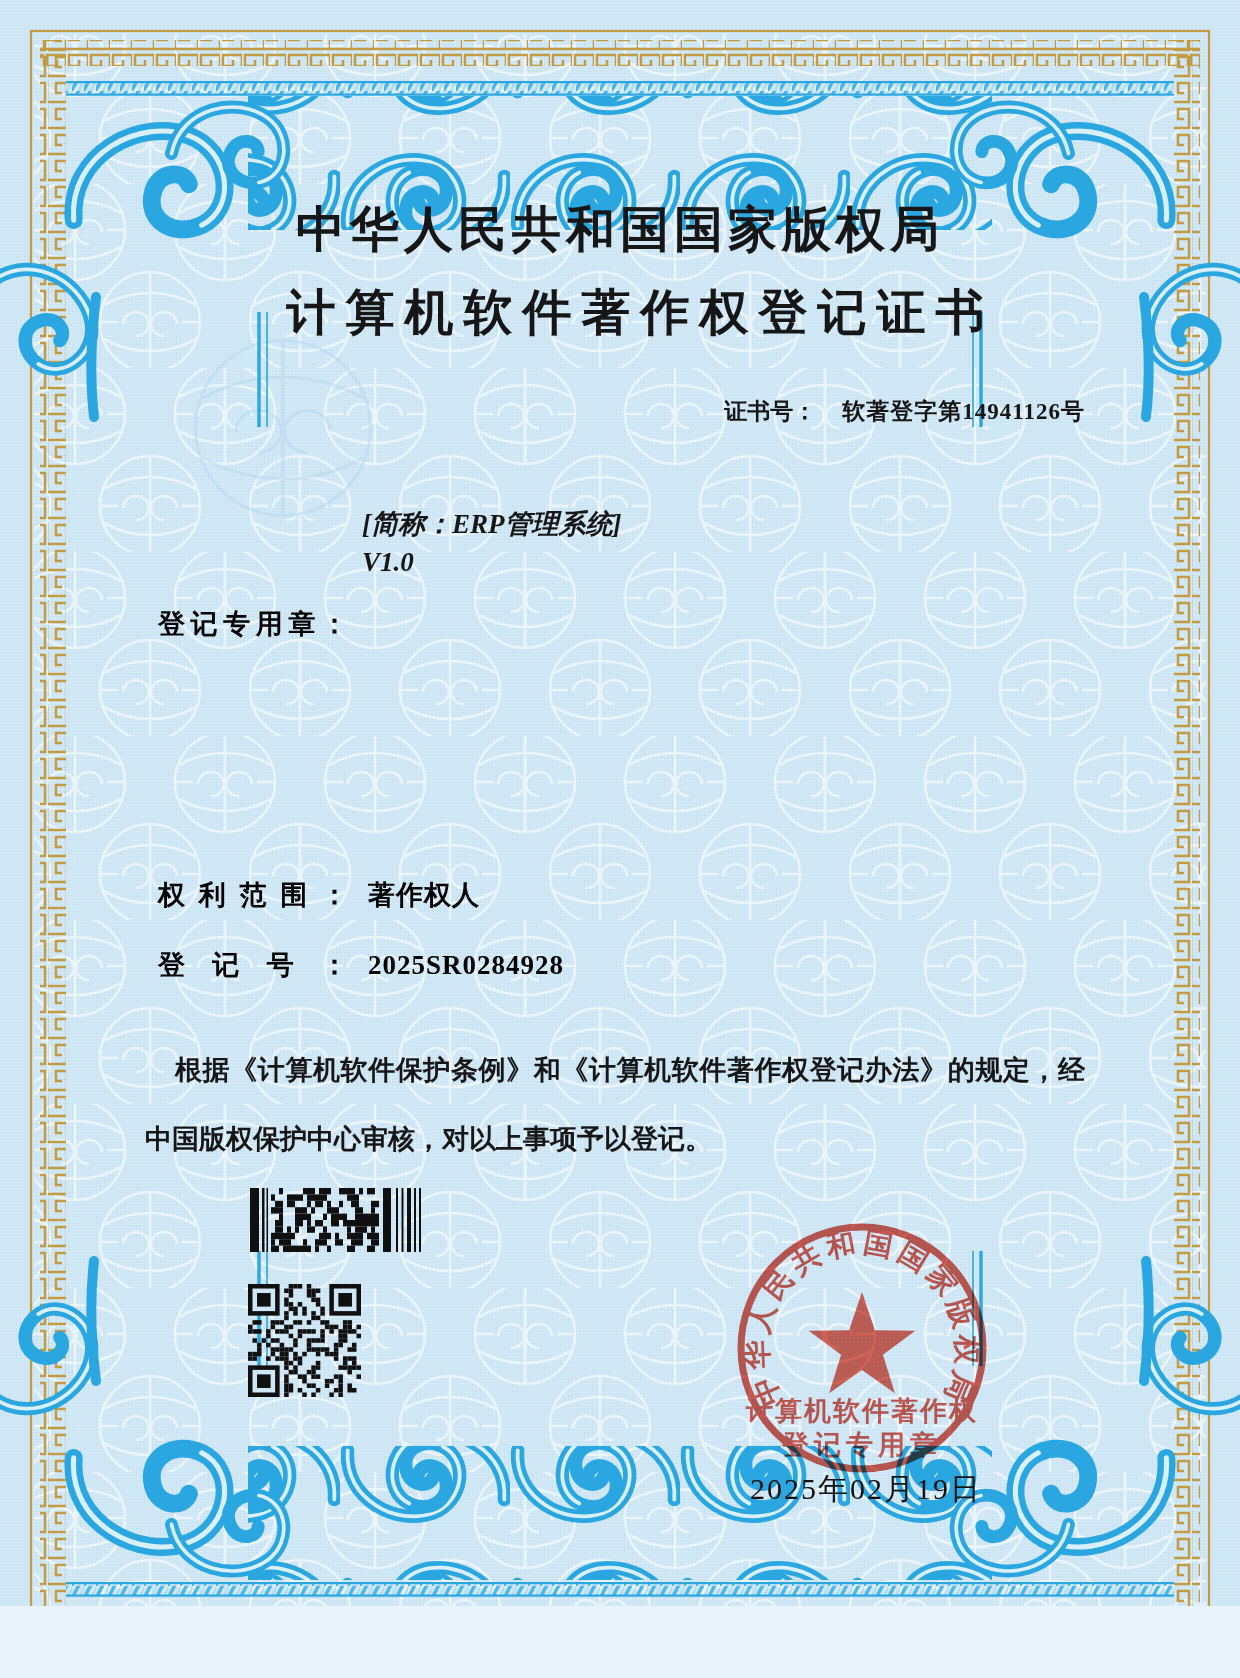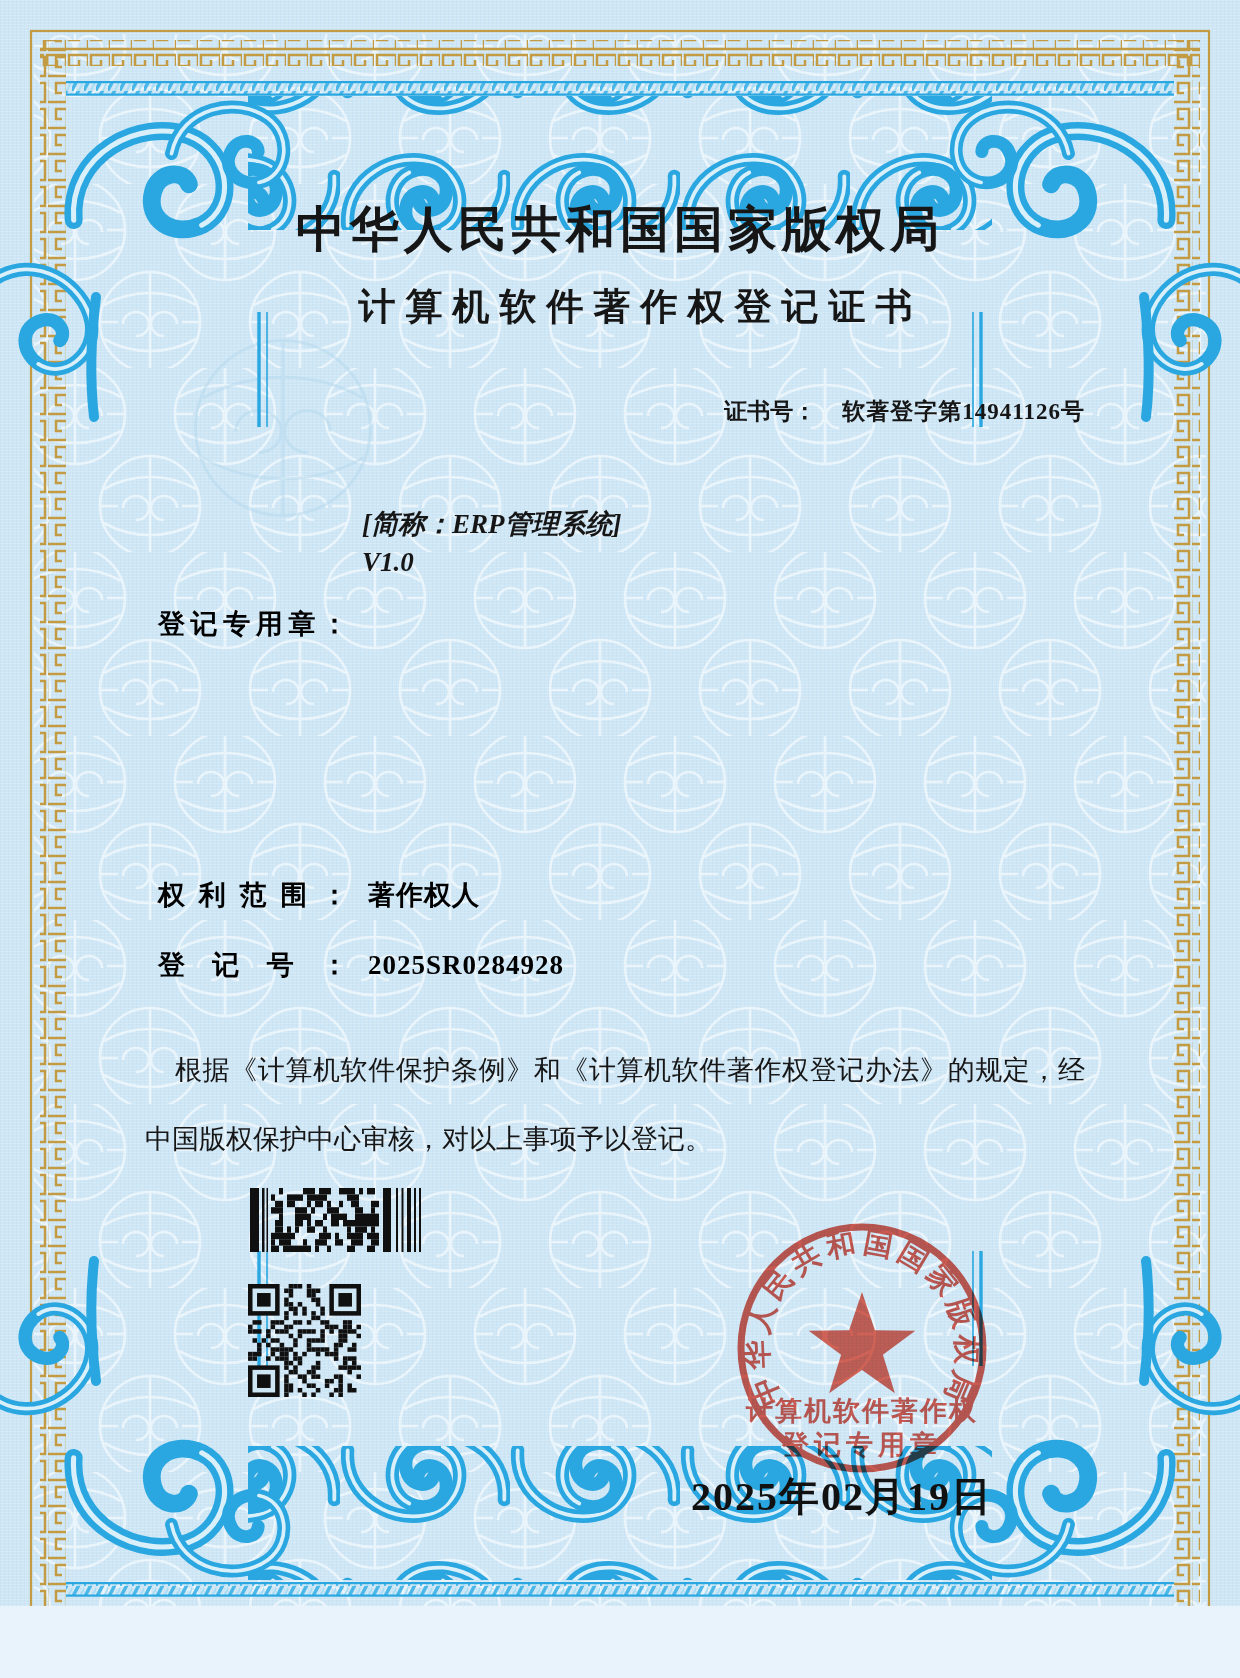--- a/index.html
+++ b/index.html
@@ -8,29 +8,29 @@
     position:relative;width:1240px;height:1606px;overflow:hidden;
     background:
       repeating-linear-gradient(0deg, rgba(255,255,255,.16) 0 1px, rgba(255,255,255,0) 1px 3px),
       repeating-linear-gradient(90deg, rgba(170,212,240,.22) 0 1px, rgba(255,255,255,0) 1px 4px),
       #cfe6f5;
   }
   .layer{position:absolute;left:0;top:0;}
   .txt{position:absolute;color:#161616;}
   .title{left:0;right:0;text-align:center;font-weight:700;line-height:1.08;}
   .t1{top:204px;font-size:49px;letter-spacing:5px;}
-  .t2{top:287px;font-size:37px;letter-spacing:10px;margin-left:41px;}
+  .t2{top:287px;font-size:49px;letter-spacing:10px;margin-left:41px;}
   .certno{top:396px;right:155px;font-size:23px;font-weight:600;}
   .certno .cv{margin-left:26px;letter-spacing:1px;margin-top:37px;}
   .row{position:absolute;left:158px;display:flex;font-size:27px;font-weight:600;line-height:1;}
   .lab{display:inline-block;width:190px;margin-right:20px;text-align:justify;text-align-last:justify;text-justify:inter-character;}
   .val{letter-spacing:1px;white-space:nowrap;}
   .sub{position:absolute;left:362px;font-size:27px;font-weight:600;line-height:1;color:#161616;font-style:italic;}
-  .para{top:1036px;left:145px;width:940px;font-size:27px;font-weight:400;line-height:69px;text-indent:30px;text-align:justify;color:#161616;}
-  .date{top:1469px;left:636px;width:412px;text-align:center;font-size:40px;font-weight:700;letter-spacing:2px;color:#111;}
+  .para{top:1036px;left:145px;width:940px;font-size:27px;font-weight:700;line-height:69px;text-indent:30px;text-align:justify;color:#161616;}
+  .date{top:1469px;left:660px;width:412px;text-align:center;font-size:30px;font-weight:400;letter-spacing:2px;color:#111;}
   .seal-svg{position:absolute;left:692px;top:1178px;mix-blend-mode:multiply;opacity:.92;}
   .code{position:absolute;}
 </style>
 </head>
 <body>
 
 <div class="page">
 
   <svg class="layer" width="1240" height="1678" aria-hidden="true">
     <defs>

